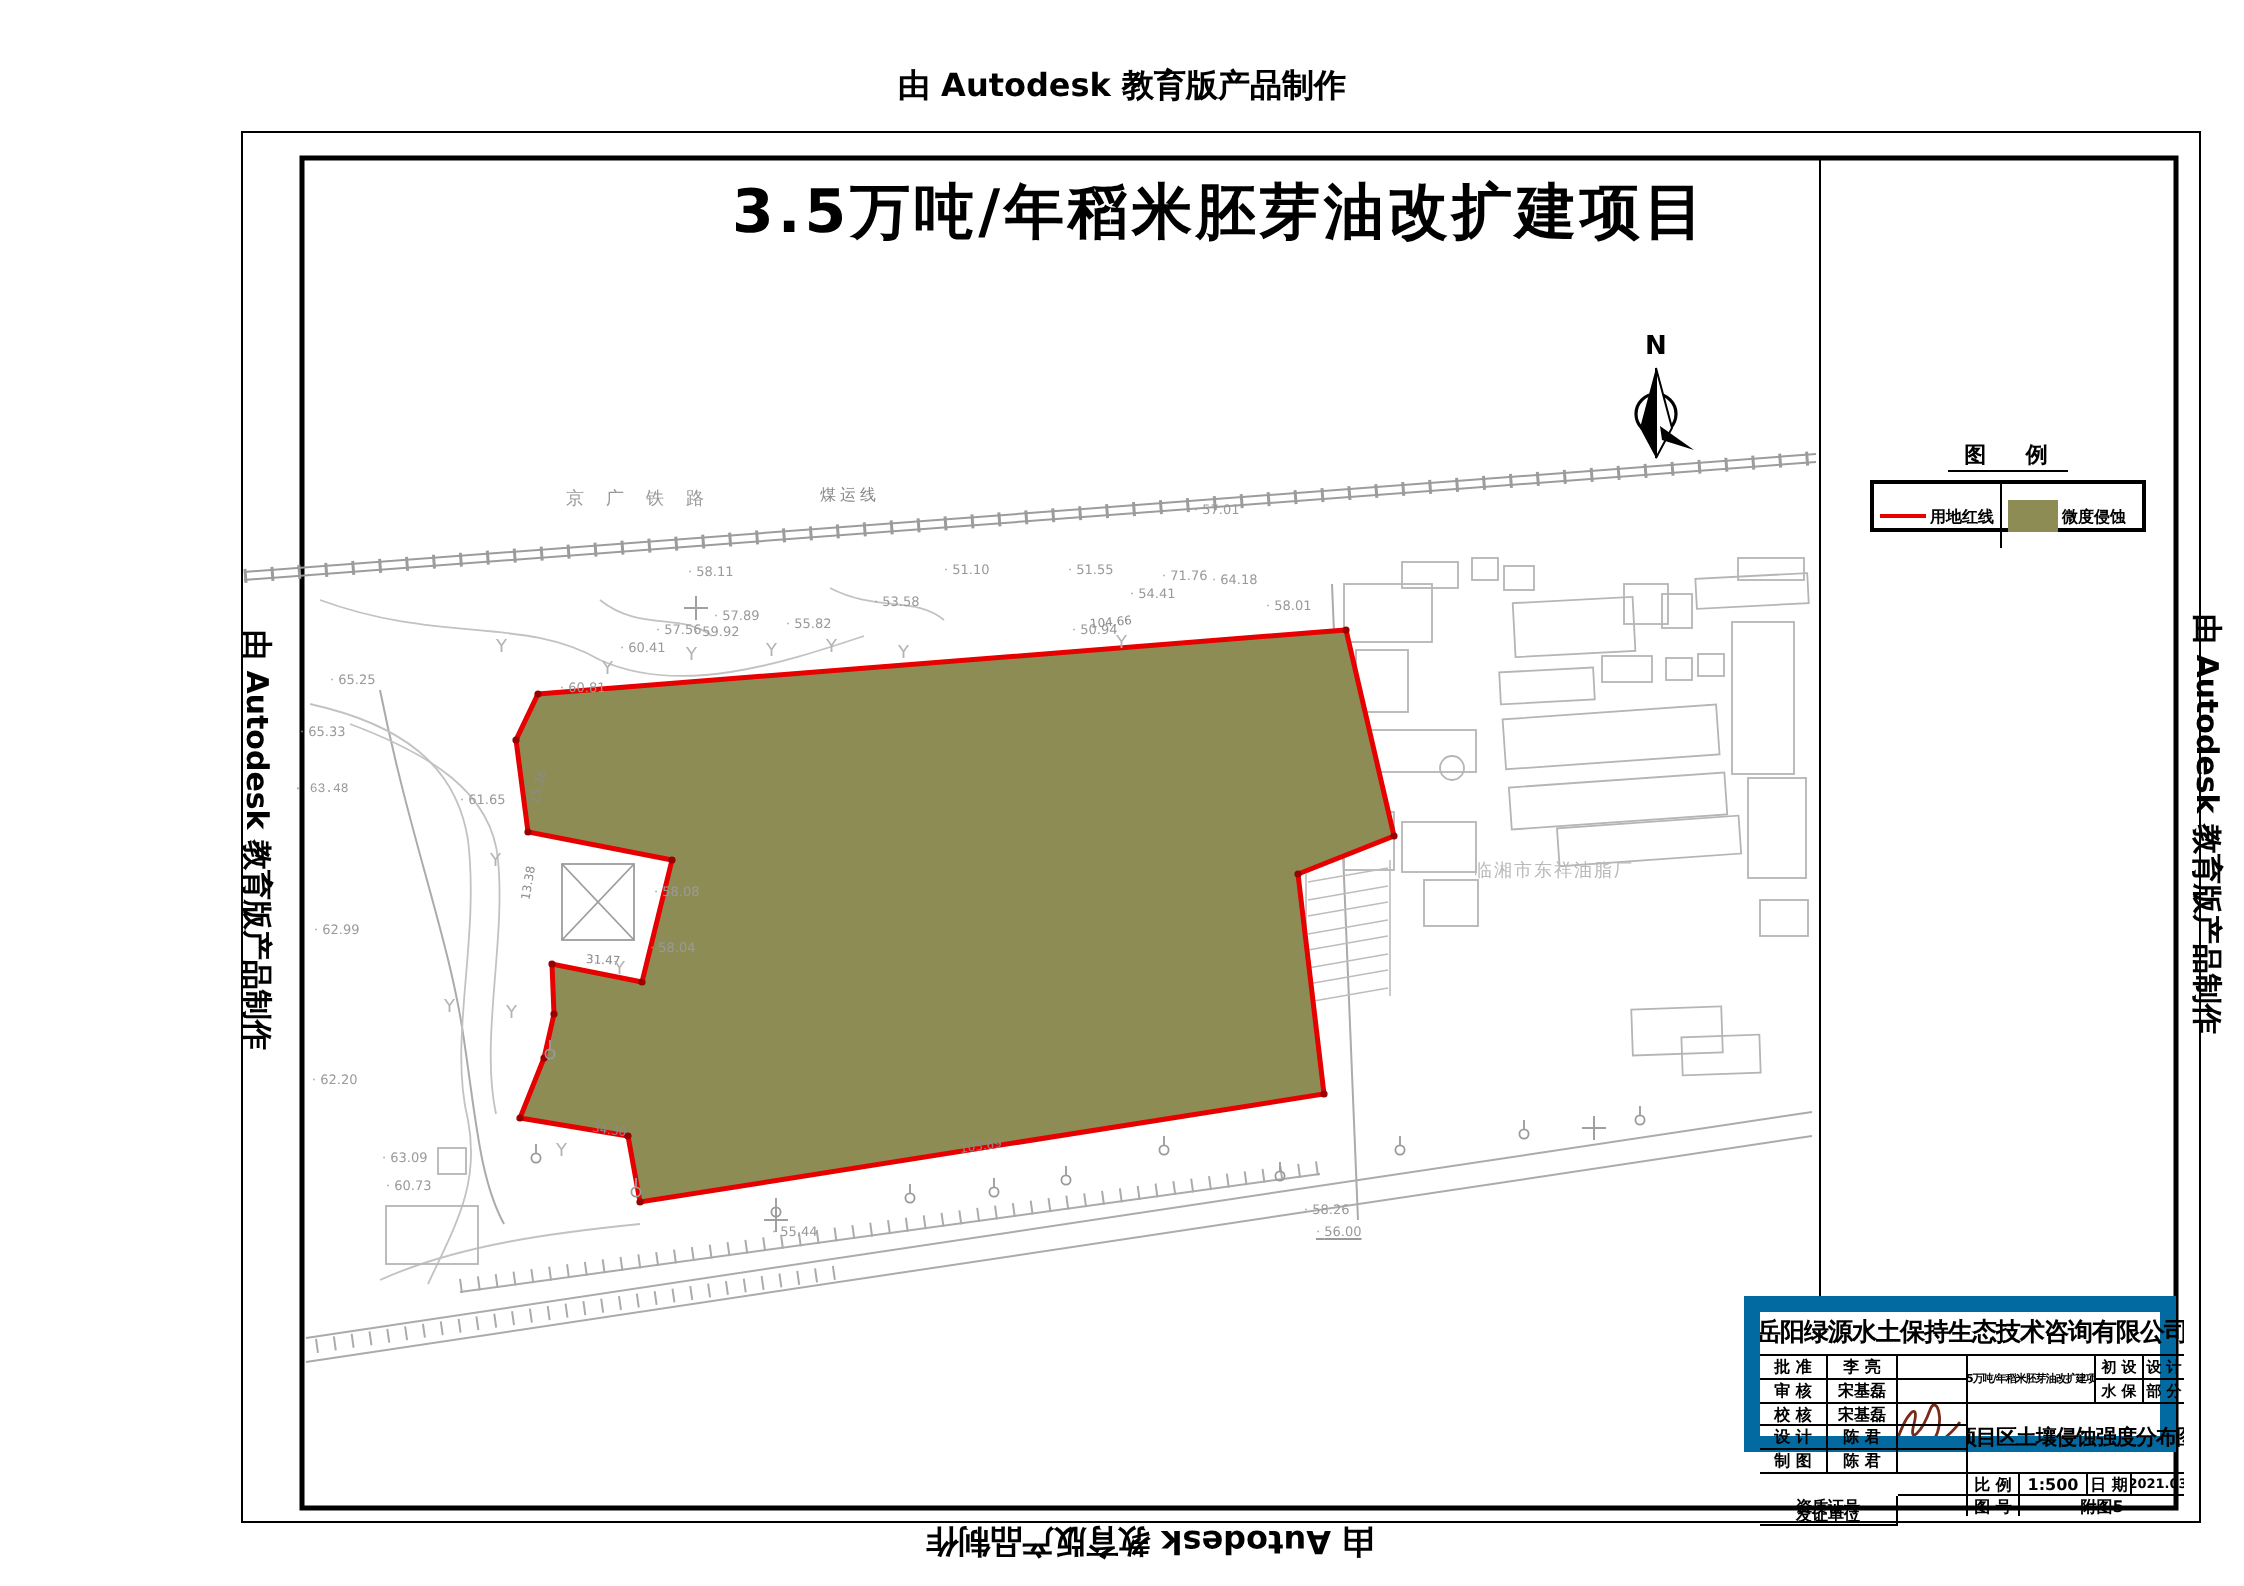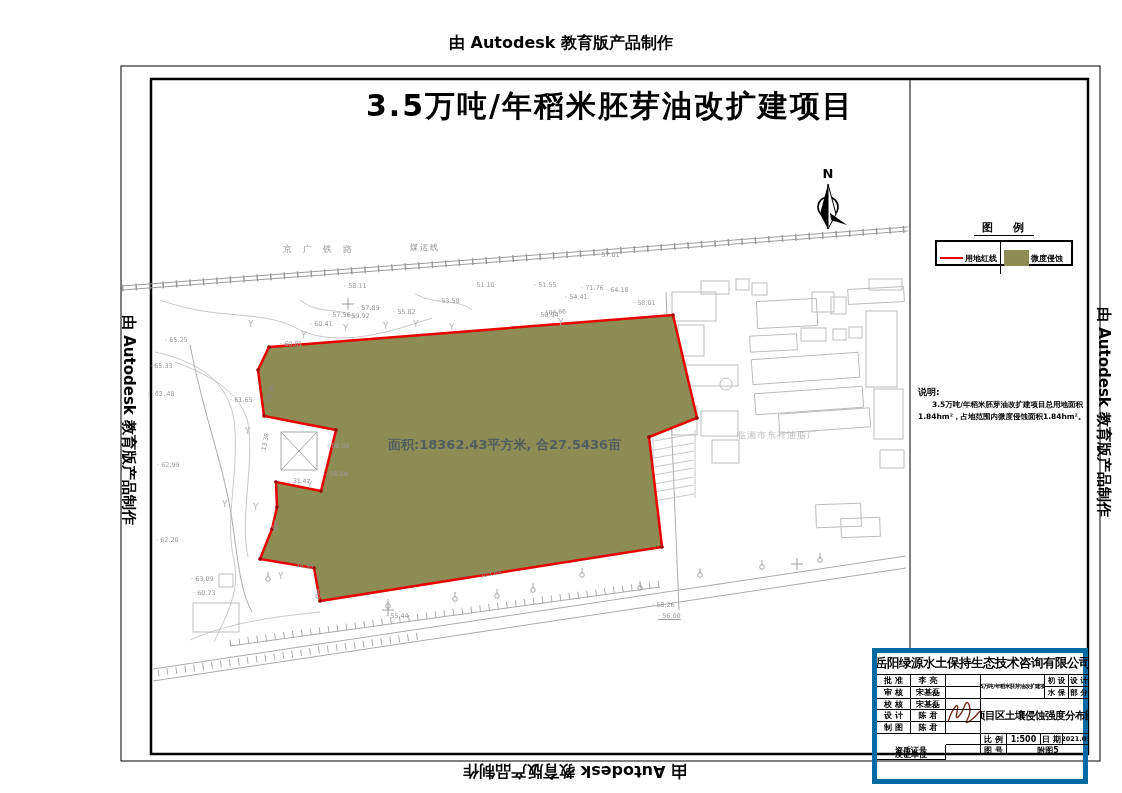--- a/index.html
+++ b/index.html
@@ -38,22 +38,22 @@
   .legend-cell:first-child{width:64px;border-right:1.5px solid #000;}
   .legend-cell .lbl{font-size:8px;font-weight:bold;white-space:nowrap;margin-left:2px;}
   .red-line{display:inline-block;width:28px;height:0;border-top:2px solid #e60000;}
   .olive-swatch{display:inline-block;width:25px;height:16px;background:#8e8c55;}
   
   .notes{position:absolute;left:918px;top:386px;width:172px;font-weight:bold;}
   .notes-heading{font-size:9px;}
   .notes-line{font-size:7.5px;line-height:1.55;}
   .notes-line.ind{padding-left:14px;}
   
-  .tb{position:absolute;left:872px;top:648px;width:216px;height:136px;
-      border:5px solid #0369a1;box-sizing:border-box;font-weight:bold;}
+  .tb{position:absolute;left:872px;top:648px;width:216px;height:78px;
+      border:8px solid #0369a1;box-sizing:border-box;font-weight:bold;}
   .tbc{position:absolute;box-sizing:border-box;overflow:hidden;display:flex;
        align-items:center;justify-content:center;white-space:nowrap;}
   .br{border-right:1px solid #000;} .bb{border-bottom:1px solid #000;}
   .bb2{border-bottom:1.5px solid #000;}
   .tb-company{left:0;top:0;width:212px;height:22px;font-size:12.5px;letter-spacing:-.5px;}
   .tb-project{font-size:5.5px;letter-spacing:-.5px;}
   .tb-dtitle{font-size:10.5px;letter-spacing:-.5px;}
   .cell-s{font-size:8px;}
   .cell-xs{font-size:7.5px;}
 </style>
@@ -215,44 +215,38 @@
       </g>
   </svg>
 
   <div class="wm wm-top">由 Autodesk 教育版产品制作</div>
   <div class="wm wm-bottom">由 Autodesk 教育版产品制作</div>
   <div class="wm wm-left">由 Autodesk 教育版产品制作</div>
   <div class="wm wm-right">由 Autodesk 教育版产品制作</div>
 
   <div class="big-title">3.5万吨/年稻米胚芽油改扩建项目</div>
   <div class="north-label">N</div>
-  <div class="area-label">面积:18362.43平方米, 合27.5436亩</div>
   <div class="factory-label">临湘市东祥油脂厂</div>
   <div class="rail-label">京广铁路</div>
   <div class="rail-label2">煤运线</div>
 
   <div class="legend">
     <div class="legend-title"><span>图 例</span></div>
     <div class="legend-box">
       <div class="legend-cell">
         <span class="red-line"></span>
         <span class="lbl">用地红线</span>
       </div>
       <div class="legend-cell">
         <span class="olive-swatch"></span>
         <span class="lbl">微度侵蚀</span>
       </div>
     </div>
   </div>
 
-  <div class="notes">
-    <div class="notes-heading">说明:</div>
-    <div class="notes-line ind">3.5万吨/年稻米胚芽油改扩建项目总用地面积</div>
-    <div class="notes-line">1.84hm²，占地范围内微度侵蚀面积1.84hm²。</div>
-  </div>
 
   <div class="tb">
     <div class="tbc tb-company bb2">岳阳绿源水土保持生态技术咨询有限公司</div>
     <div class="tbc cell-s br bb" style="left: 0px; top: 22px; width: 34px; height: 11.8px;">批 准</div>
       <div class="tbc cell-s br bb" style="left: 34px; top: 22px; width: 35px; height: 11.8px;">李 亮</div>
       <div class="tbc cell-s br bb" style="left: 69px; top: 22px; width: 35px; height: 11.8px;"></div>
       <div class="tbc cell-s br bb" style="left: 0px; top: 33.8px; width: 34px; height: 11.8px;">审 核</div>
       <div class="tbc cell-s br bb" style="left: 34px; top: 33.8px; width: 35px; height: 11.8px;">宋基磊</div>
       <div class="tbc cell-s br bb" style="left: 69px; top: 33.8px; width: 35px; height: 11.8px;"></div>
       <div class="tbc cell-s br bb" style="left: 0px; top: 45.6px; width: 34px; height: 11.8px;">校 核</div>

